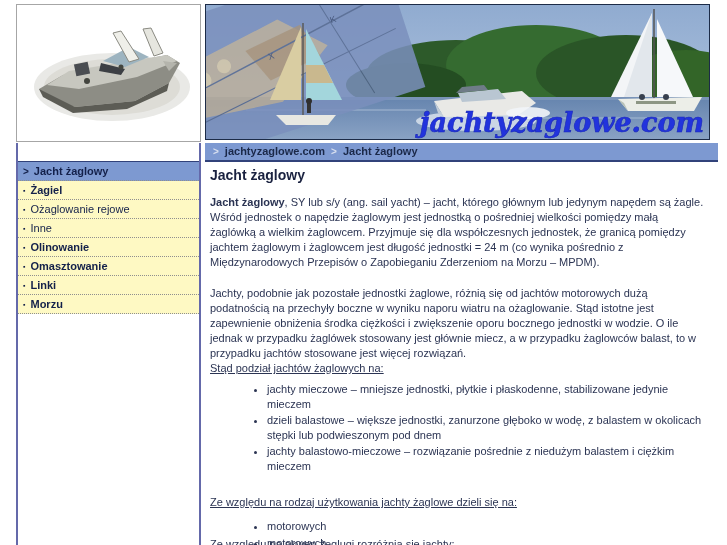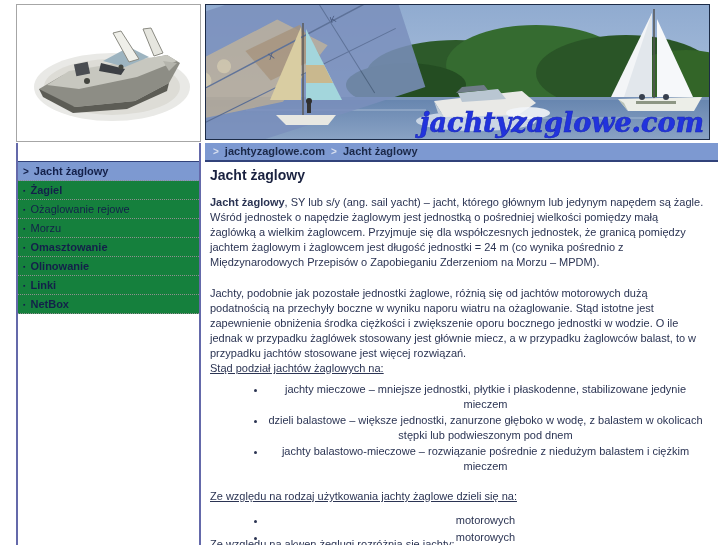--- a/index.html
+++ b/index.html
@@ -21,36 +21,36 @@
     font-size:11px;font-weight:bold;color:#1a2848;line-height:17px;
     display:flex;align-items:center;gap:6px;padding-left:8px;}
   .crumb-sep{color:#d7dfef;font-weight:bold;font-size:10px;}
   .crumb-link{cursor:pointer;}
 
   
   .side-col{position:absolute;left:16px;top:143px;width:185px;height:402px;
     border-left:2px solid #6469aa;border-right:2px solid #6469aa;
     box-sizing:border-box;background:#fff;}
   .menu{position:absolute;left:0;top:18px;width:181px;border-top:1px solid #31427a;}
-  .menu-item{height:18px;border-bottom:1px dotted #8f8f8f;background:#15803d;
+  .menu-item{height:18px;border-bottom:1px dotted #8f8f8f;background:#fef9c3;
     font-weight:bold;font-size:11px;color:#13204a;display:flex;align-items:center;
     gap:5px;padding-left:5px;cursor:pointer;}
   .menu-item.sub{font-weight:normal;}
   .menu-item.selected{background:#7d99d1;}
   .blt{font-size:7px;line-height:1;}
   .arr{font-size:10px;font-weight:bold;}
 
   
   .content{position:absolute;left:205px;top:162px;width:505px;
     color:#2b3453;font-size:11px;line-height:15px;padding:6px 6px 0 5px;
     box-sizing:border-box;}
   .content h1{font-size:14px;color:#1a2240;margin:0 0 12px 0;}
   .content p{margin:0 0 16px 0;}
   .u{text-decoration:underline;}
-  .content ul{margin:6px 0 12px 0;padding-left:57px;text-align:center;}
+  .content ul{margin:6px 0 12px 0;padding-left:57px;}
   .content li{margin:0;padding:0 0 1px 0;}
   ul.types li{line-height:16px;}
   .cutoff{position:absolute;left:210px;top:538px;width:500px;
     font-size:11px;color:#2b3453;}
 </style>
 </head>
 <body>
 
 <div class="page">
 
@@ -169,52 +169,52 @@
       <div class="menu-item">
         <span class="blt">▪</span>
         <span>Żagiel</span>
       </div>
       <div class="menu-item sub">
         <span class="blt">▪</span>
         <span>Ożaglowanie rejowe</span>
       </div>
       <div class="menu-item sub">
         <span class="blt">▪</span>
+        <span>Inne</span>
+      </div>
+      <div class="menu-item">
+        <span class="blt">▪</span>
+        <span>Olinowanie</span>
+      </div>
+      <div class="menu-item">
+        <span class="blt">▪</span>
+        <span>Omasztowanie</span>
+      </div>
+      <div class="menu-item">
+        <span class="blt">▪</span>
+        <span>Linki</span>
+      </div>
+      <div class="menu-item">
+        <span class="blt">▪</span>
         <span>Morzu</span>
-      </div>
-      <div class="menu-item">
-        <span class="blt">▪</span>
-        <span>Omasztowanie</span>
-      </div>
-      <div class="menu-item">
-        <span class="blt">▪</span>
-        <span>Olinowanie</span>
-      </div>
-      <div class="menu-item">
-        <span class="blt">▪</span>
-        <span>Linki</span>
-      </div>
-      <div class="menu-item">
-        <span class="blt">▪</span>
-        <span>NetBox</span>
       </div>
     </div>
   </div>
 
   <div class="content">
     <h1>Jacht żaglowy</h1>
     <p><b>Jacht żaglowy</b><span>, SY lub s/y (ang. sail yacht) – jacht, którego głównym lub jedynym napędem są żagle. Wśród jednostek o napędzie żaglowym jest jednostką o pośredniej wielkości pomiędzy małą żaglówką a wielkim żaglowcem. Przyjmuje się dla współczesnych jednostek, że granicą pomiędzy jachtem żaglowym i żaglowcem jest długość jednostki = 24 m (co wynika pośrednio z Międzynarodowych Przepisów o Zapobieganiu Zderzeniom na Morzu – MPDM).</span></p>
     <p style="margin-bottom:0">Jachty, podobnie jak pozostałe jednostki żaglowe, różnią się od jachtów motorowych dużą podatnością na przechyły boczne w wyniku naporu wiatru na ożaglowanie. Stąd istotne jest zapewnienie obniżenia środka ciężkości i zwiększenie oporu bocznego jednostki w wodzie. O ile jednak w przypadku żaglówek stosowany jest głównie miecz, a w przypadku żaglowców balast, to w przypadku jachtów stosowane jest więcej rozwiązań.</p>
     <div class="u" style="margin-bottom:0">Stąd podział jachtów żaglowych na:</div>
     <ul>
       <li>jachty mieczowe – mniejsze jednostki, płytkie i płaskodenne, stabilizowane jedynie mieczem</li>
       <li>dzieli balastowe – większe jednostki, zanurzone głęboko w wodę, z balastem w okolicach stępki lub podwieszonym pod dnem</li>
       <li>jachty balastowo-mieczowe – rozwiązanie pośrednie z niedużym balastem i ciężkim mieczem</li>
     </ul>
-    <div class="u" style="margin:14px 0 8px 0">Ze względu na rodzaj użytkowania jachty żaglowe dzieli się na:</div>
+    <div class="u" style="margin:20px 0 8px 0">Ze względu na rodzaj użytkowania jachty żaglowe dzieli się na:</div>
     <ul class="types">
       <li>motorowych</li>
       <li>motorowych</li>
 
     </ul>
   </div>
 
   <div class="cutoff u">Ze względu na akwen żeglugi rozróżnia się jachty:</div>
 
 </div>

